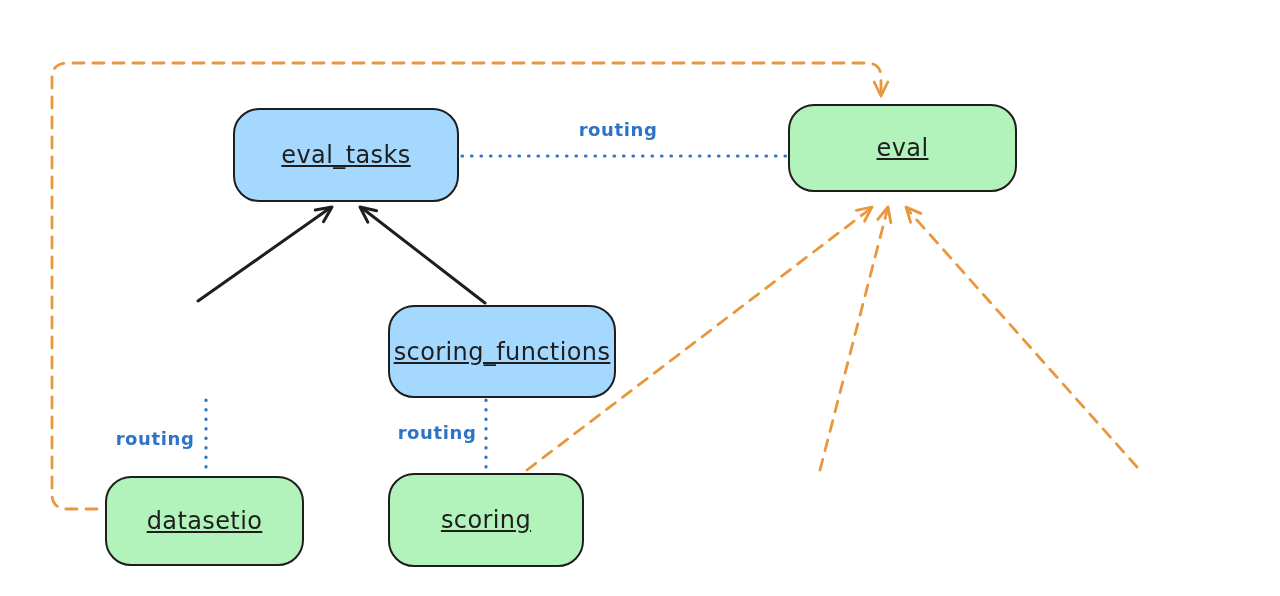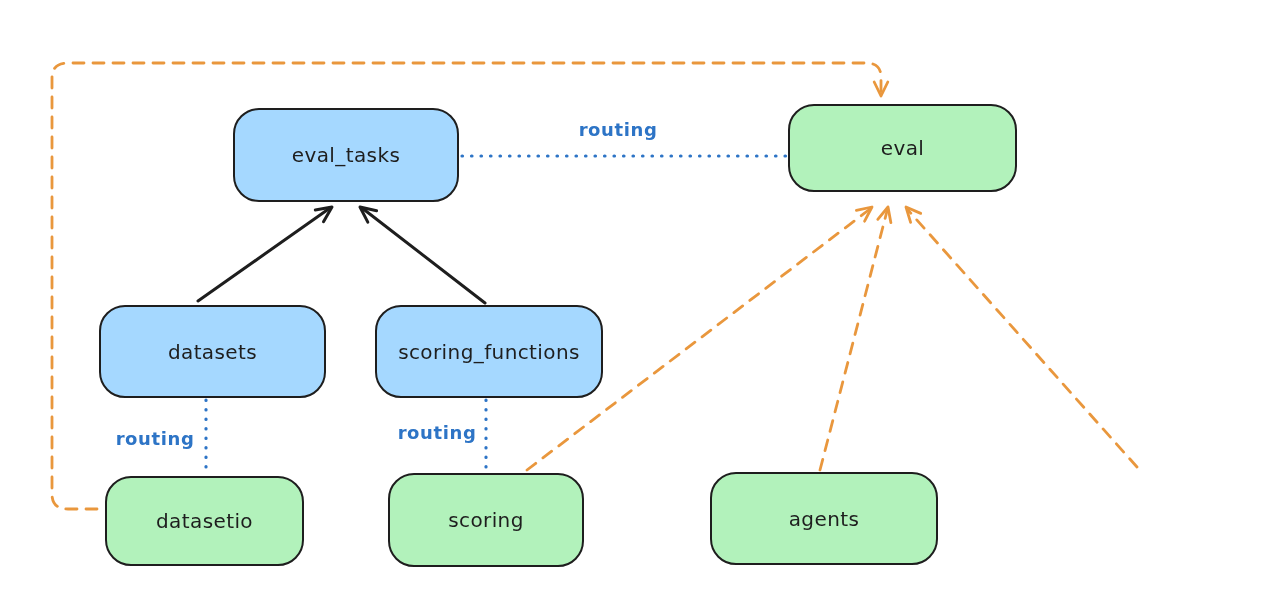--- a/index.html
+++ b/index.html
@@ -23,24 +23,25 @@
     width: 1280px;
     height: 596px;
   }
   .node {
     position: absolute;
     display: flex;
     align-items: center;
     justify-content: center;
     border: 2.5px solid var(--node_stroke, #1e1e1e);
     border-radius: 26px;
-    font-size: 20px;
+    font-size: 24px;
     letter-spacing: 0.4px;
     color: var(--node_text, #1e1e1e);
     box-sizing: border-box;
+    text-decoration: underline;
   }
   .node.blue  { background: var(--node_blue_fill, #a5d8ff); }
   .node.green { background: var(--node_green_fill, #b2f2bb); }
 
   .routing-label {
     position: absolute;
     transform: translate(-50%, -50%);
     color: var(--routing_blue, #2d74c6);
     font-size: 18px;
     font-weight: bold;
@@ -103,39 +104,33 @@
   </svg>
 
   <div class="node blue" style="left:233px; top:108px; width:226px; height:94px;">
     <span>eval_tasks</span>
   </div>
 
   <div class="node green" style="left:788px; top:104px; width:229px; height:88px;">
     <span>eval</span>
   </div>
 
-  <div class="node blue" style="left:99px; top:305px; width:227px; height:93px;">
-    <span>datasets</span>
-  </div>
 
-  <div class="node blue" style="left:375px; top:305px; width:228px; height:93px;">
+  <div class="node blue" style="left:388px; top:305px; width:228px; height:93px;">
     <span>scoring_functions</span>
   </div>
 
   <div class="node green" style="left:105px; top:476px; width:199px; height:90px;">
     <span>datasetio</span>
   </div>
 
   <div class="node green" style="left:388px; top:473px; width:196px; height:94px;">
     <span>scoring</span>
   </div>
 
-  <div class="node green" style="left:710px; top:472px; width:228px; height:93px;">
-    <span>agents</span>
-  </div>
 
 
   <div class="routing-label" style="left:618px; top:129px;">routing</div>
 
   <div class="routing-label" style="left:155px; top:438px;">routing</div>
 
   <div class="routing-label" style="left:437px; top:432px;">routing</div>
 
 </div>
 

